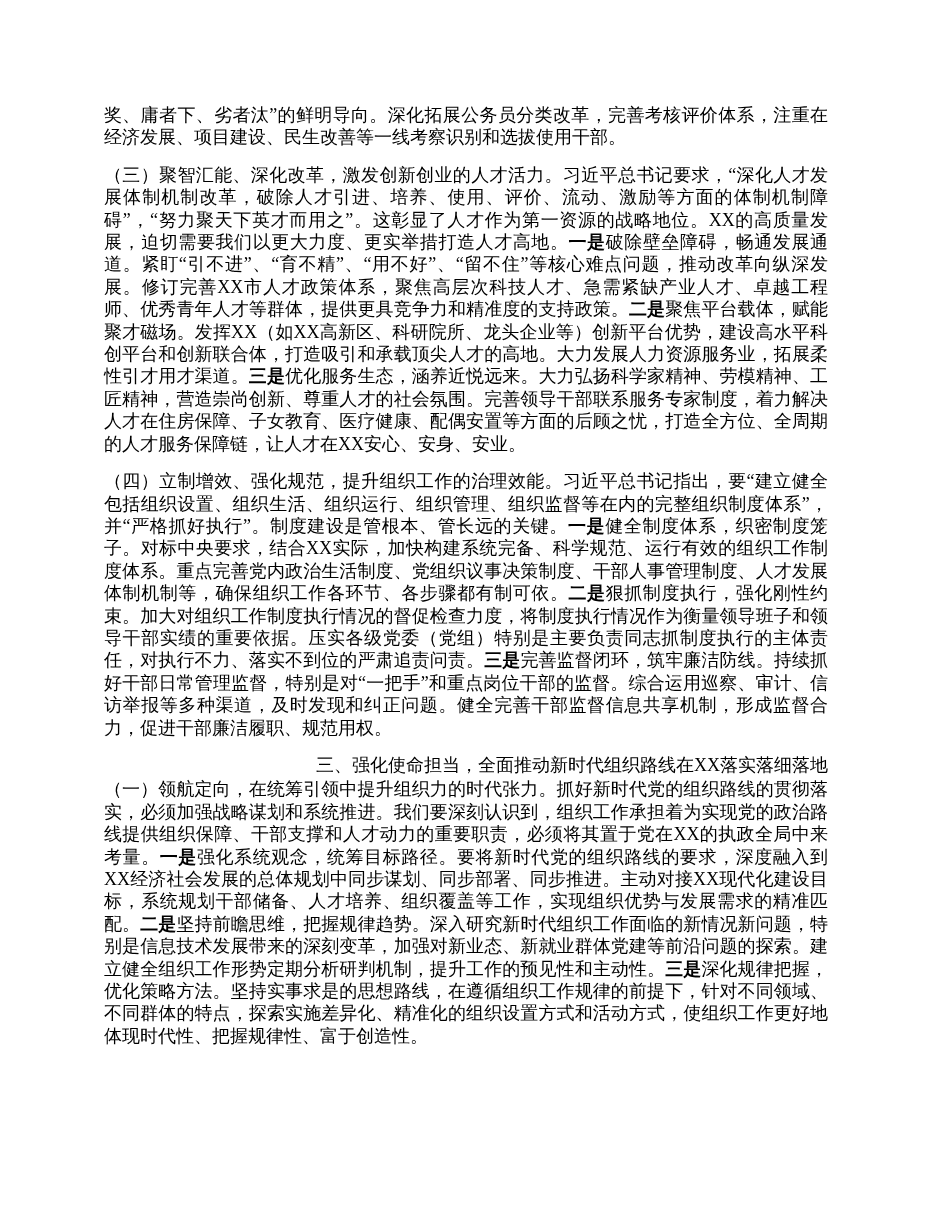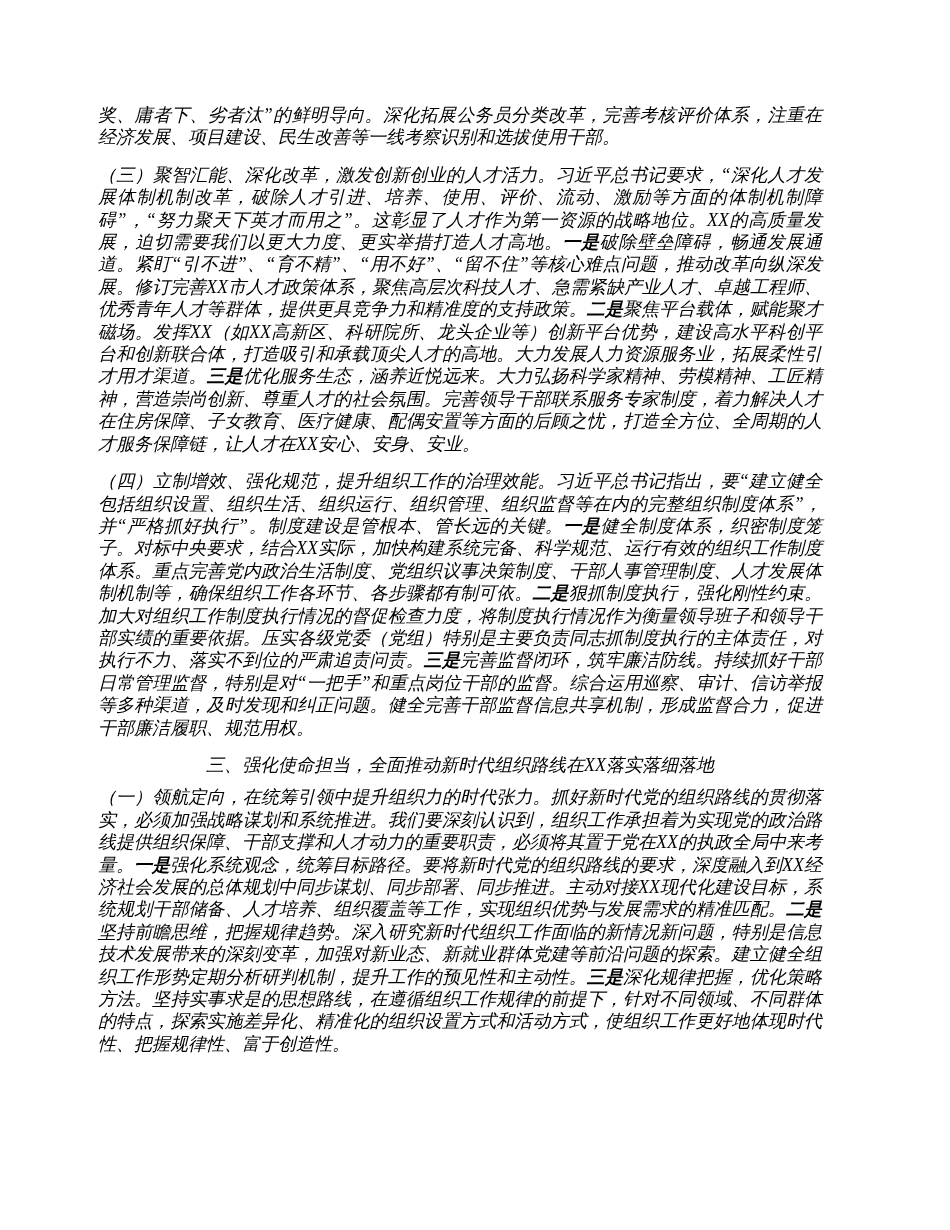--- a/index.html
+++ b/index.html
@@ -15,38 +15,37 @@
     color: #000000;
   }
   .page {
     position: relative;
     width: 950px;
     height: 1230px;
     background: #ffffff;
   }
   .doc-body {
     position: absolute;
-    left: 98px;
+    left: 104px;
     top: 104px;
     width: 724px;
-    font-style: italic;
   }
   .para {
     margin: 0 0 15px 0;
     font-size: 18px;
     line-height: 22.4px;
     text-align: justify;
     text-justify: inter-ideograph;
     letter-spacing: 0;
     word-break: normal;
     overflow-wrap: break-word;
   }
   .para.heading {
-    text-align: center;
-    margin-bottom: 10px;
+    text-align: right;
+    margin-bottom: 2px;
   }
   .run { font-weight: normal; }
   .run.bold { font-weight: bold; }
 </style>
 </head>
 <body>
 
 <div class="page">
   <div class="doc-body">
       <p class="para"><span class="run">奖、庸者下、劣者汰”的鲜明导向。深化拓展公务员分类改革，完善考核评价体系，注重在经济发展、项目建设、民生改善等一线考察识别和选拔使用干部。</span></p>

